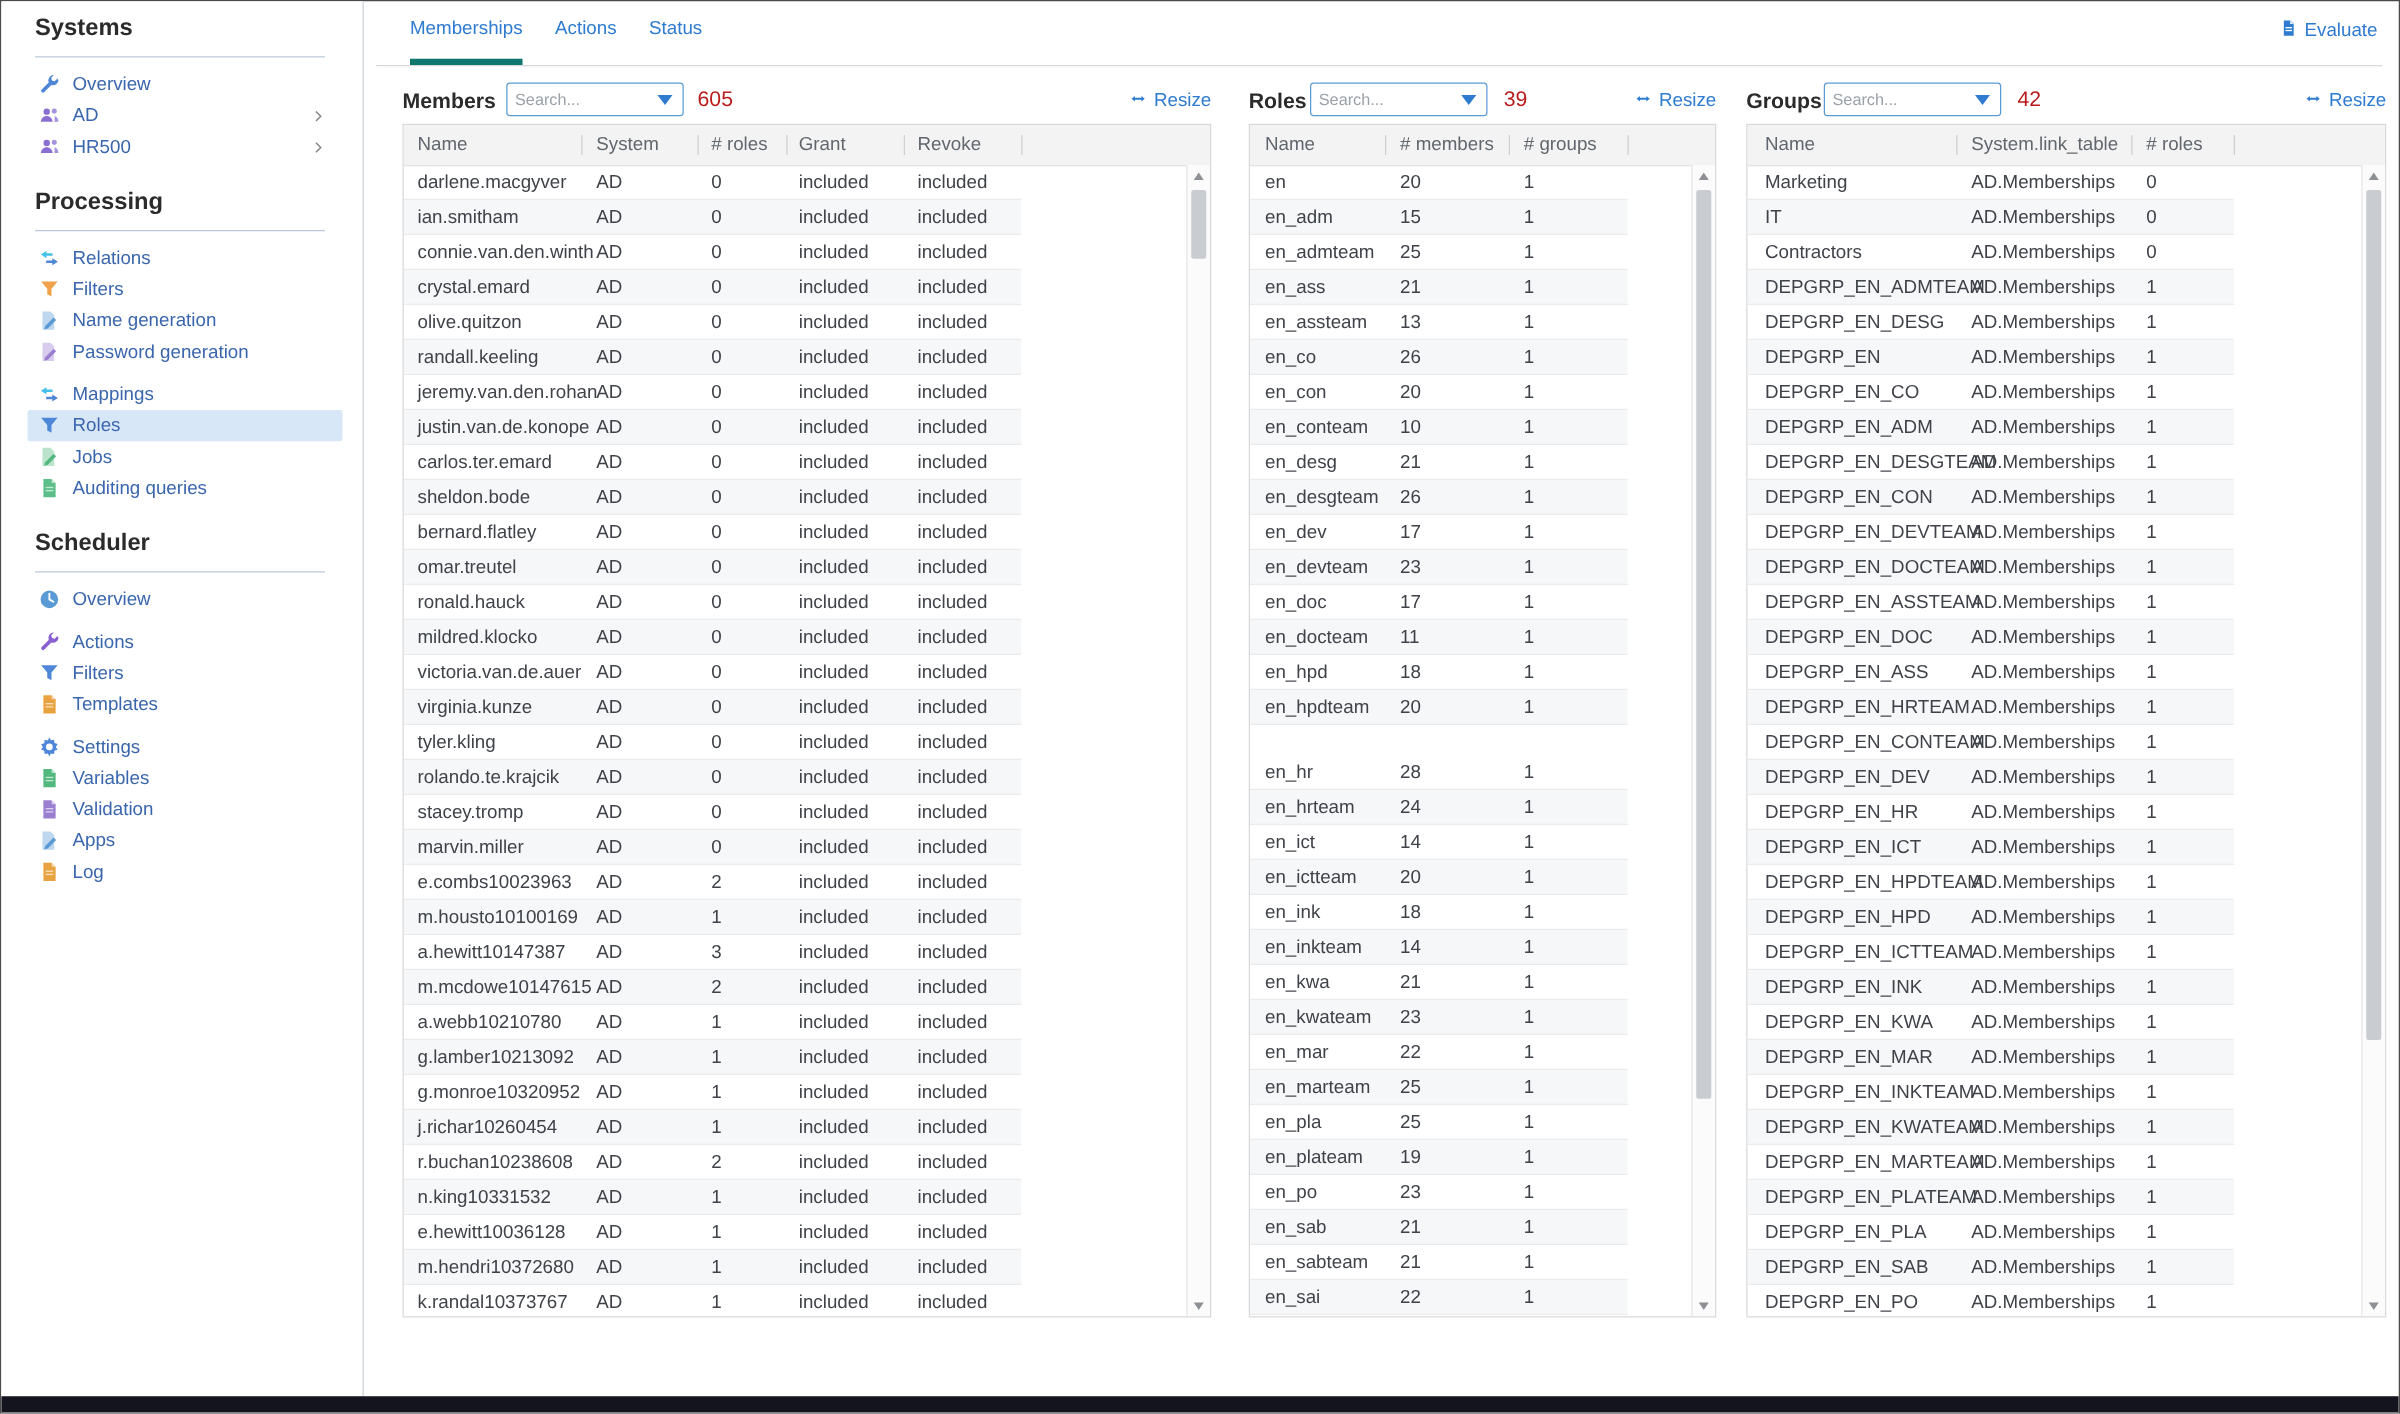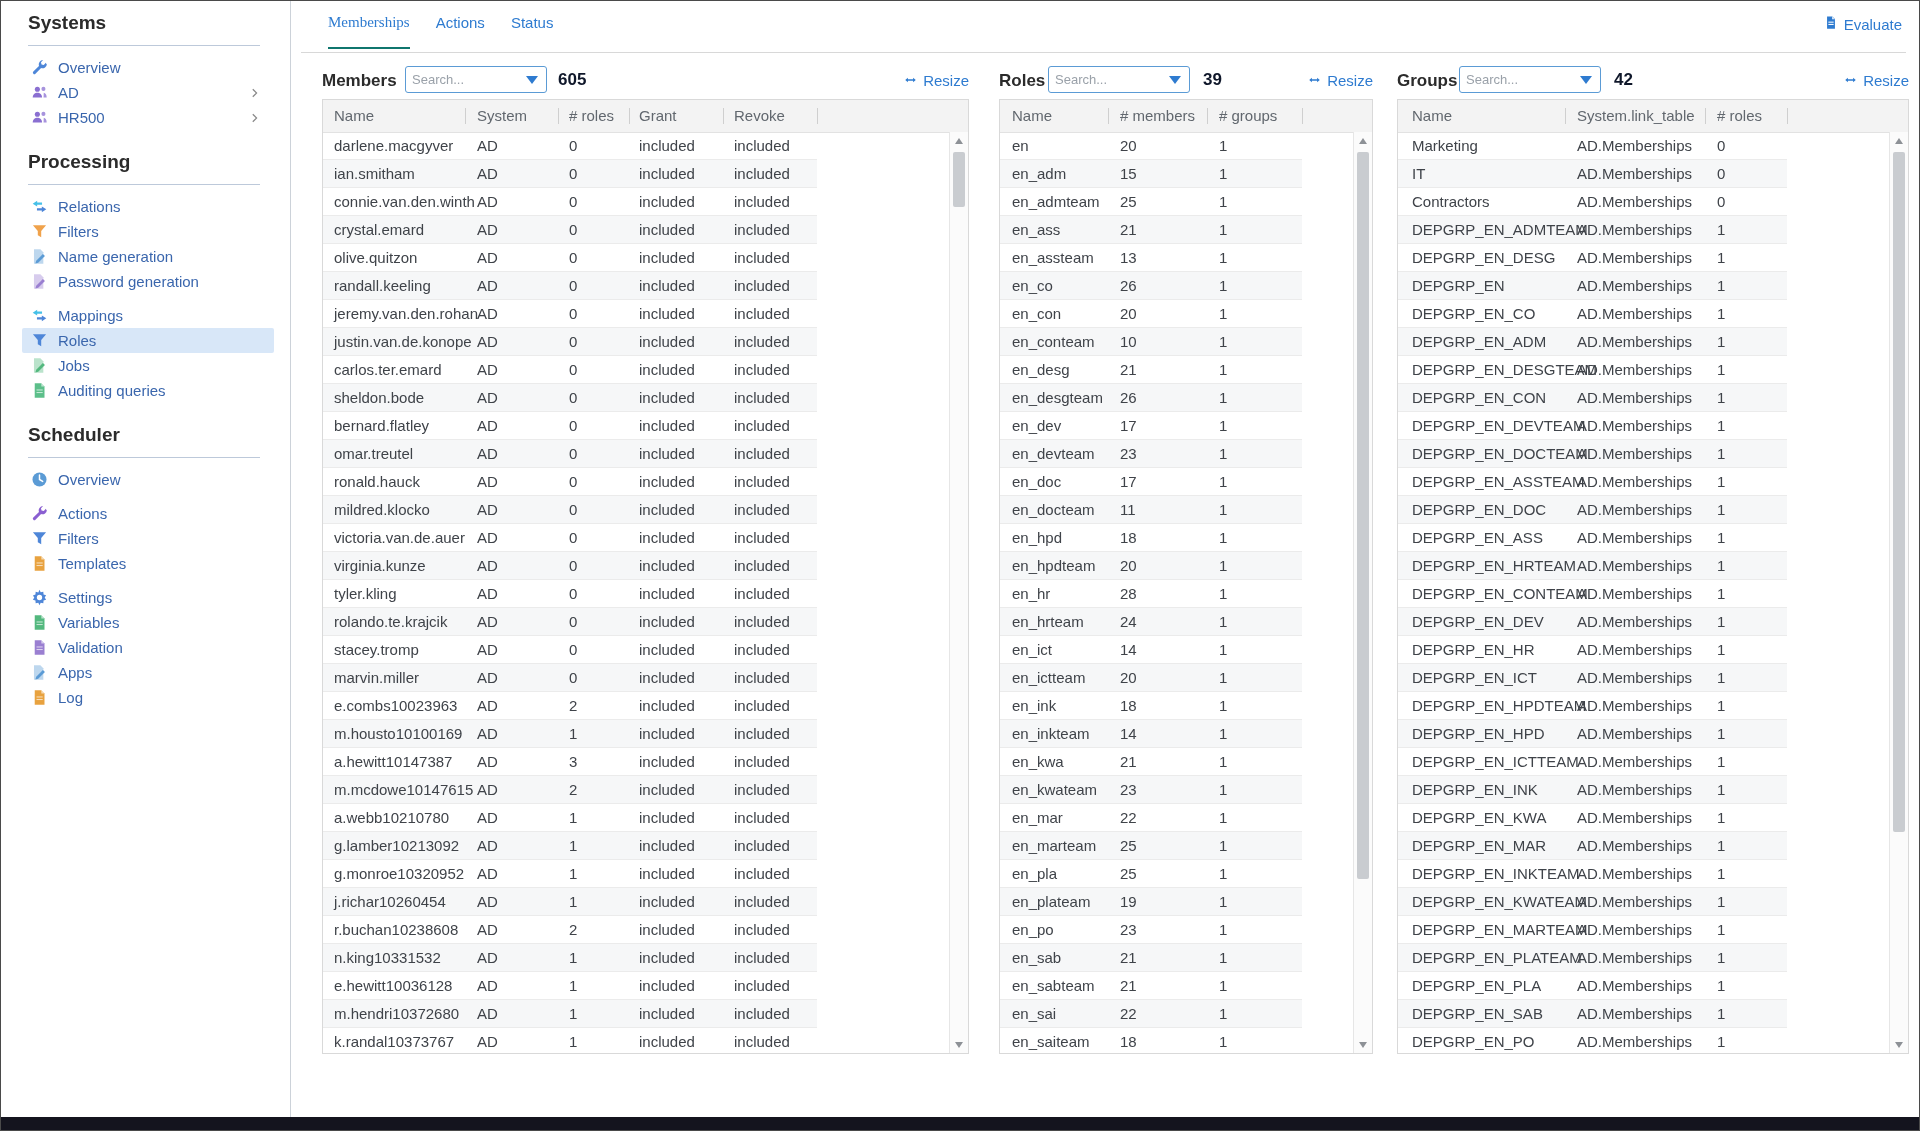--- a/index.html
+++ b/index.html
@@ -18,36 +18,36 @@
            cursor:pointer;border-radius:2px;}
   .sb-item.selected{background:#d8e7f8;margin-left:-6px;padding-left:9px;
            margin-right:-14px;padding-right:14px;}
   .sb-item .lbl{color:#3a66ad;font-size:15px;margin-left:10px;white-space:nowrap;}
   .sb-item .ic{display:flex;width:17px;height:17px;flex:none;}
   .sb-item .chev{margin-left:auto;display:flex;}
   
   .tabs{position:absolute;left:327px;top:13px;display:flex;gap:26px;
         font-size:15px;color:#2e7bd0;}
   .tab{padding-bottom:16px;cursor:pointer;}
-  .tab.active{border-bottom:2px solid #0f766e;font-family:Liberation Serif, serif;}
+  .tab.active{border-bottom:5px solid #0f766e;}
   .tabs-divider{position:absolute;top:51px;left:300px;right:13px;height:1px;
         background:#d8d8d8;}
   .evaluate{position:absolute;top:14px;right:17px;display:flex;gap:6px;
         align-items:center;color:#2e7bd0;font-size:15px;cursor:pointer;}
   
   .panel{position:absolute;top:64px;height:989px;}
   .p-title{position:absolute;left:0;top:6px;font-size:17px;font-weight:700;color:#2b2b2b;}
   .p-search{position:absolute;top:1px;width:142px;height:27px;border:1px solid #5b9bd5;
         border-radius:3px;background:#fff;display:flex;align-items:center;box-sizing:border-box;}
   .p-search input{border:0;outline:0;flex:1;min-width:0;font-size:13px;color:#444;
         padding:0 6px;background:transparent;font-family:inherit;}
   .p-search input::placeholder{color:#9aa1a9;}
   .dd-arrow{width:0;height:0;border-left:6px solid transparent;
         border-right:6px solid transparent;border-top:8px solid #2e7bd0;margin-right:8px;}
-  .p-count{position:absolute;top:5px;font-size:17px;font-weight:700;color:#0f172a;}
+  .p-count{position:absolute;top:5px;font-size:17px;font-weight:400;color:#b91c1c;}
   .p-resize{position:absolute;top:7px;right:0;color:#2e7bd0;font-size:15px;
         display:flex;align-items:center;gap:5px;cursor:pointer;}
   
   .tbl{position:absolute;left:0;right:0;top:34px;bottom:0;border:1px solid #d9d9d9;
         background:#fff;box-sizing:border-box;overflow:hidden;}
   .thead{position:relative;height:32px;background:#f3f3f3;border-bottom:1px solid #e2e2e2;}
   .th{position:absolute;top:7px;font-size:15px;color:#61676e;white-space:nowrap;}
   .sep{position:absolute;top:8px;width:1px;height:16px;background:#cfcfcf;}
   .tbody{position:absolute;top:32px;left:0;right:0;bottom:0;overflow:hidden;}
   .row{position:relative;height:28px;border-bottom:1px solid #ebebeb;box-sizing:border-box;}
@@ -677,21 +677,21 @@
           <div class="row" style="width:302px;">
             <span class="cell" style="left:12px;">en_hpd</span>
             <span class="cell" style="left:120px;">18</span>
             <span class="cell" style="left:219px;">1</span>
           </div>
           <div class="row" style="width:302px;">
             <span class="cell" style="left:12px;">en_hpdteam</span>
             <span class="cell" style="left:120px;">20</span>
             <span class="cell" style="left:219px;">1</span>
           </div>
-          <div class="row" style="width:302px;">
+          <div class="row" style="width:302px;margin-top:24px;">
             <span class="cell" style="left:12px;">en_hr</span>
             <span class="cell" style="left:120px;">28</span>
             <span class="cell" style="left:219px;">1</span>
           </div>
           <div class="row" style="width:302px;">
             <span class="cell" style="left:12px;">en_hrteam</span>
             <span class="cell" style="left:120px;">24</span>
             <span class="cell" style="left:219px;">1</span>
           </div>
           <div class="row" style="width:302px;">

